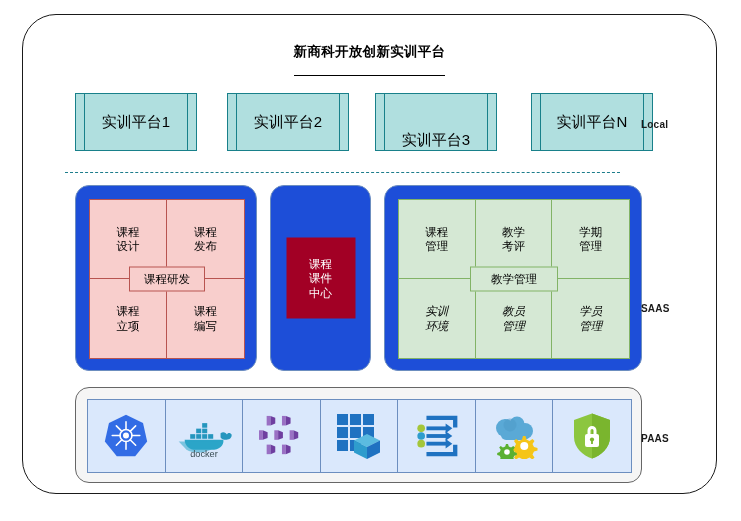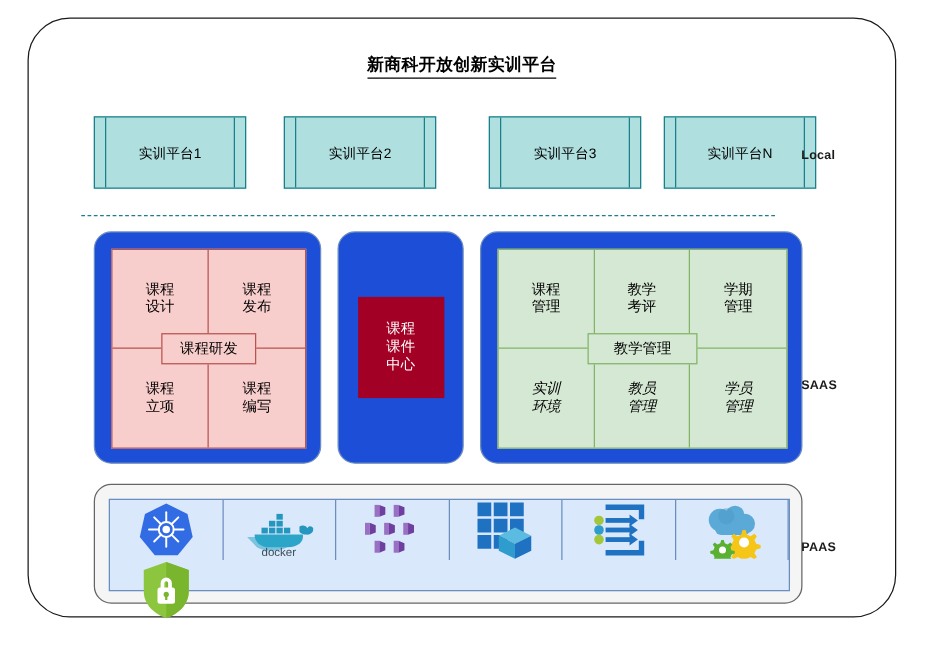--- a/index.html
+++ b/index.html
@@ -35,21 +35,21 @@
     top: 28px;
     width: 100%;
     text-align: center;
     font-size: 13.5px;
     font-weight: bold;
     color: #000000;
     letter-spacing: 0.3px;
   }
   #diagram-title span {
     border-bottom: 1.4px solid #000;
-    padding-bottom: 3px;
+    padding-bottom: 16px;
   }
 
   
   .layer-label {
     position: absolute;
     font-size: 10px;
     font-weight: bold;
     color: #1a1a1a;
     letter-spacing: 0.2px;
     white-space: nowrap;
@@ -70,37 +70,37 @@
     position: absolute;
     top: 0;
     width: 122px;
     height: 58px;
     background: #b0dfdf;
     border: 1.2px solid #18808a;
     box-sizing: border-box;
     display: flex;
     align-items: center;
     justify-content: center;
-    font-size: 11px;
+    font-size: 15px;
     color: #000;
   }
   .process-box::before,
   .process-box::after {
     content: "";
     position: absolute;
     top: 0;
     width: 0;
     height: 100%;
     border-left: 1.2px solid #18808a;
   }
   .process-box::before { left: 8px; }
   .process-box::after  { right: 8px; }
   #local-box-1 { left: 0; }
   #local-box-2 { left: 152px; }
-  #local-box-3 { left: 316px; }
+  #local-box-3 { left: 300px; align-items: flex-end; }
   #local-box-4 { left: 456px; }
 
   
   #layer-divider {
     position: absolute;
     left: 42px;
     top: 157px;
     width: 555px;
     height: 0;
     border-top: 1.6px dashed #1d7d8c;
@@ -237,21 +237,21 @@
     border-radius: 14px;
     box-sizing: border-box;
   }
   #paas-strip {
     position: absolute;
     left: 11px;
     top: 11px;
     width: 545px;
     height: 74px;
     display: grid;
-    grid-template-columns: repeat(6, 1fr);
+    grid-template-columns: repeat(7, 1fr);
     background: #dae8fc;
     border: 1.1px solid #6c8ebf;
     box-sizing: border-box;
   }
   #paas-strip .tech-cell {
     border-right: 1.1px solid #6c8ebf;
     display: flex;
     align-items: center;
     justify-content: center;
     box-sizing: border-box;

